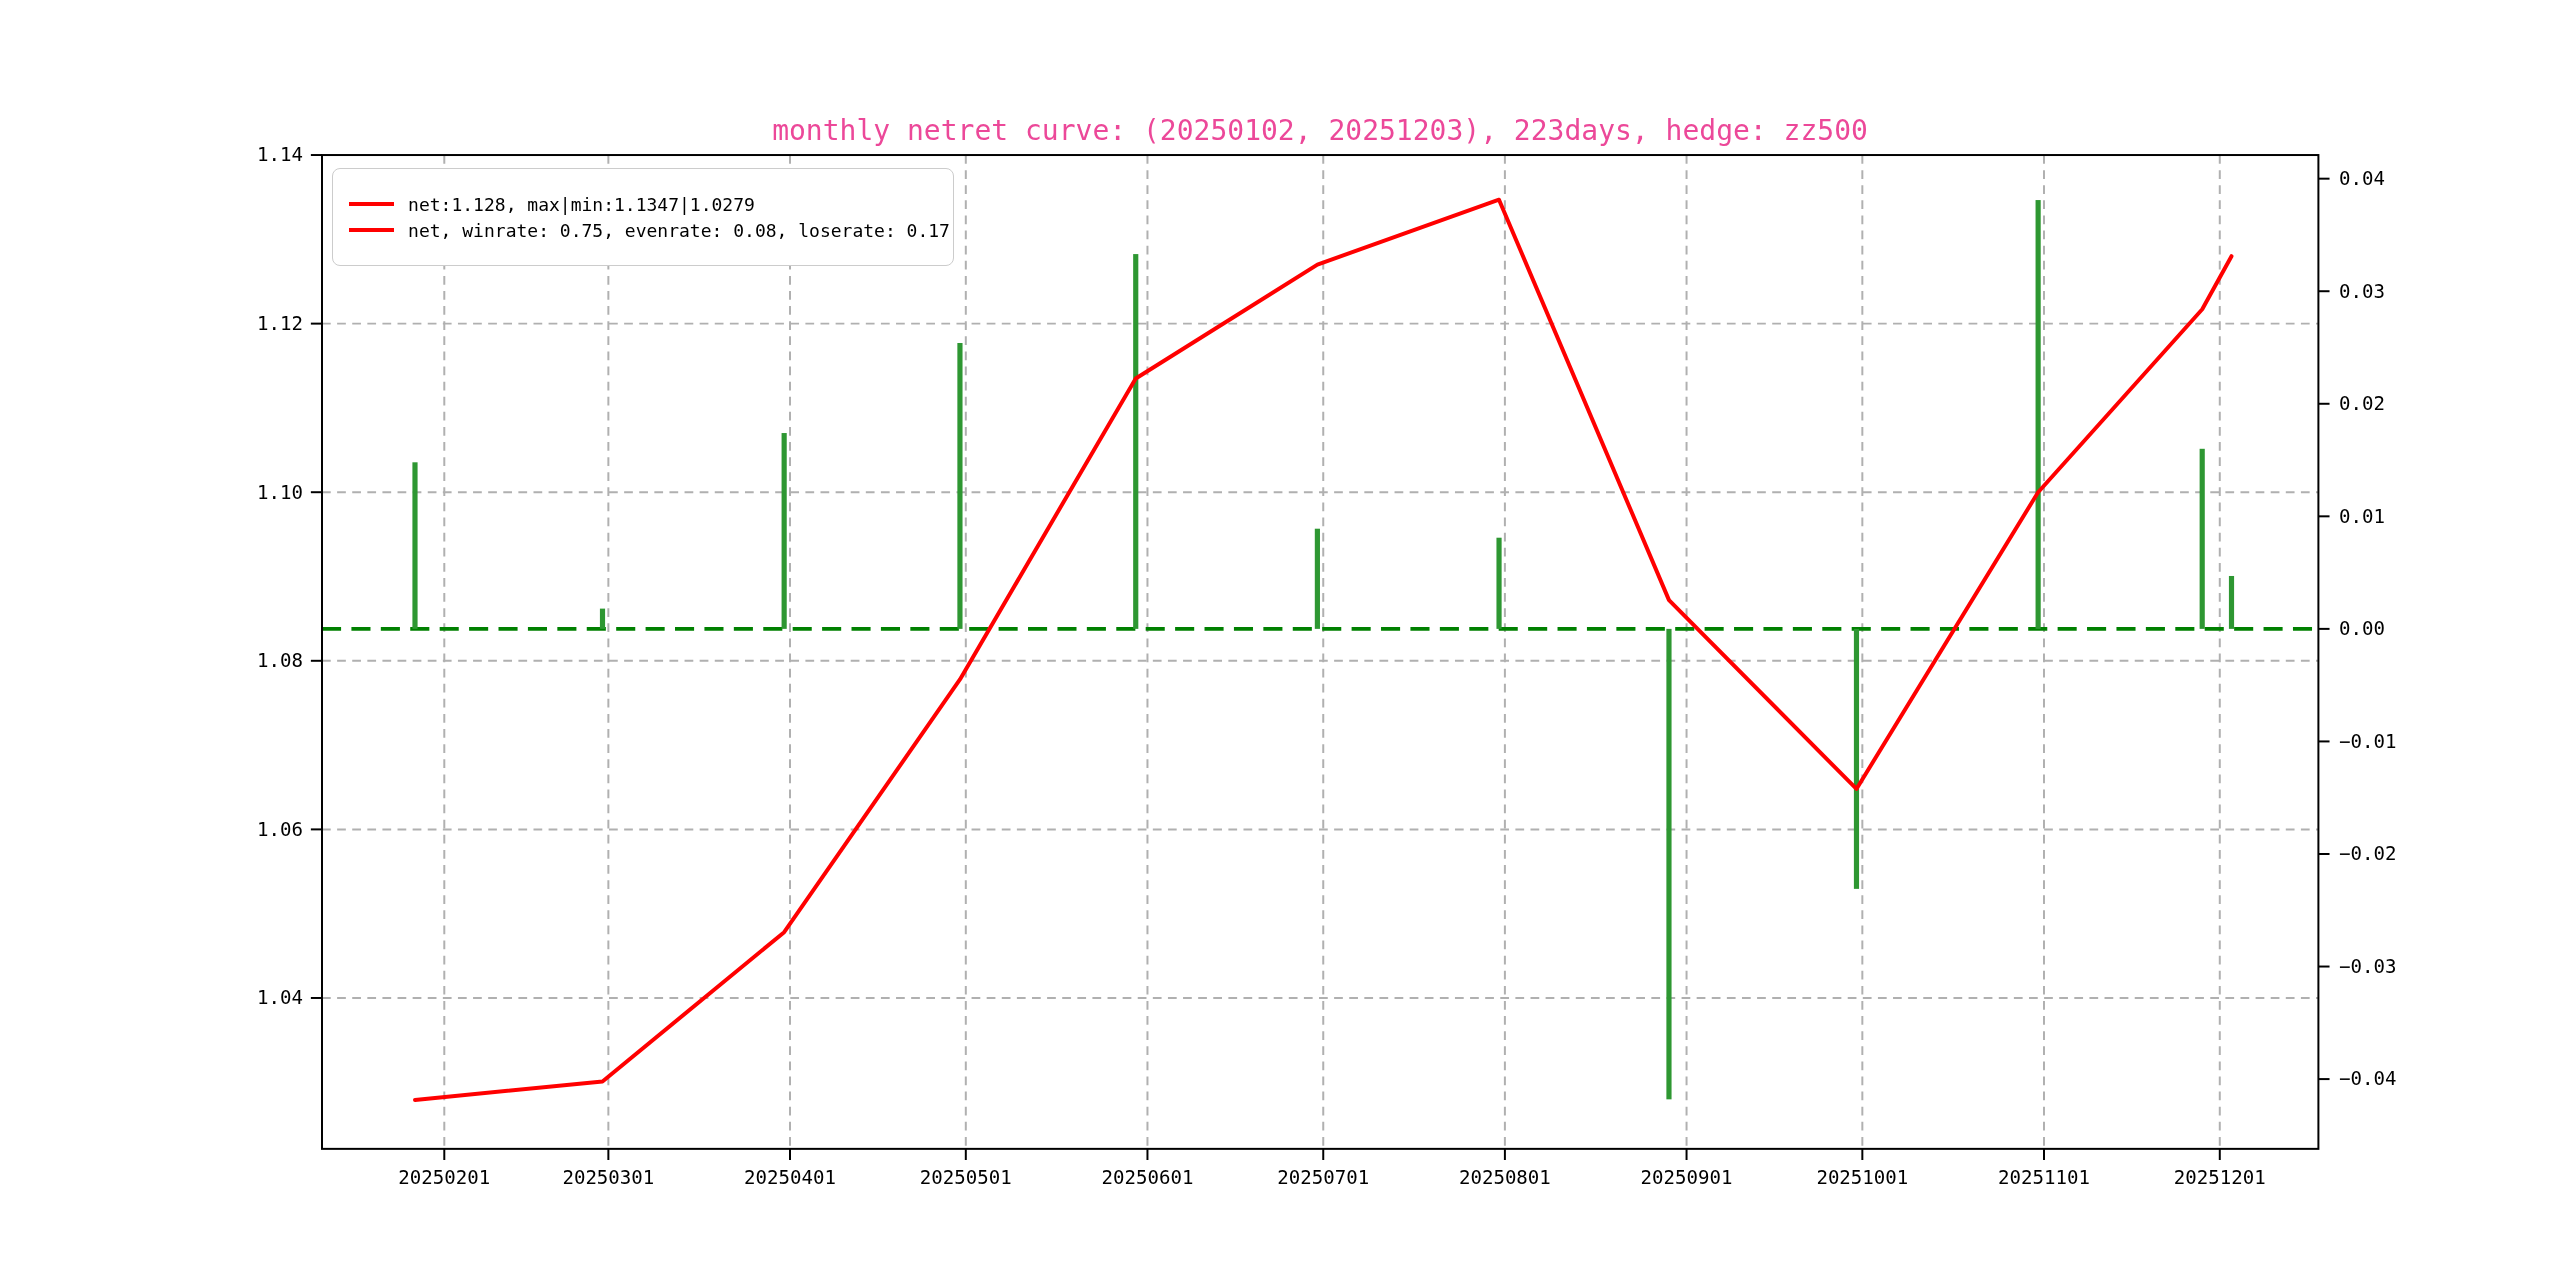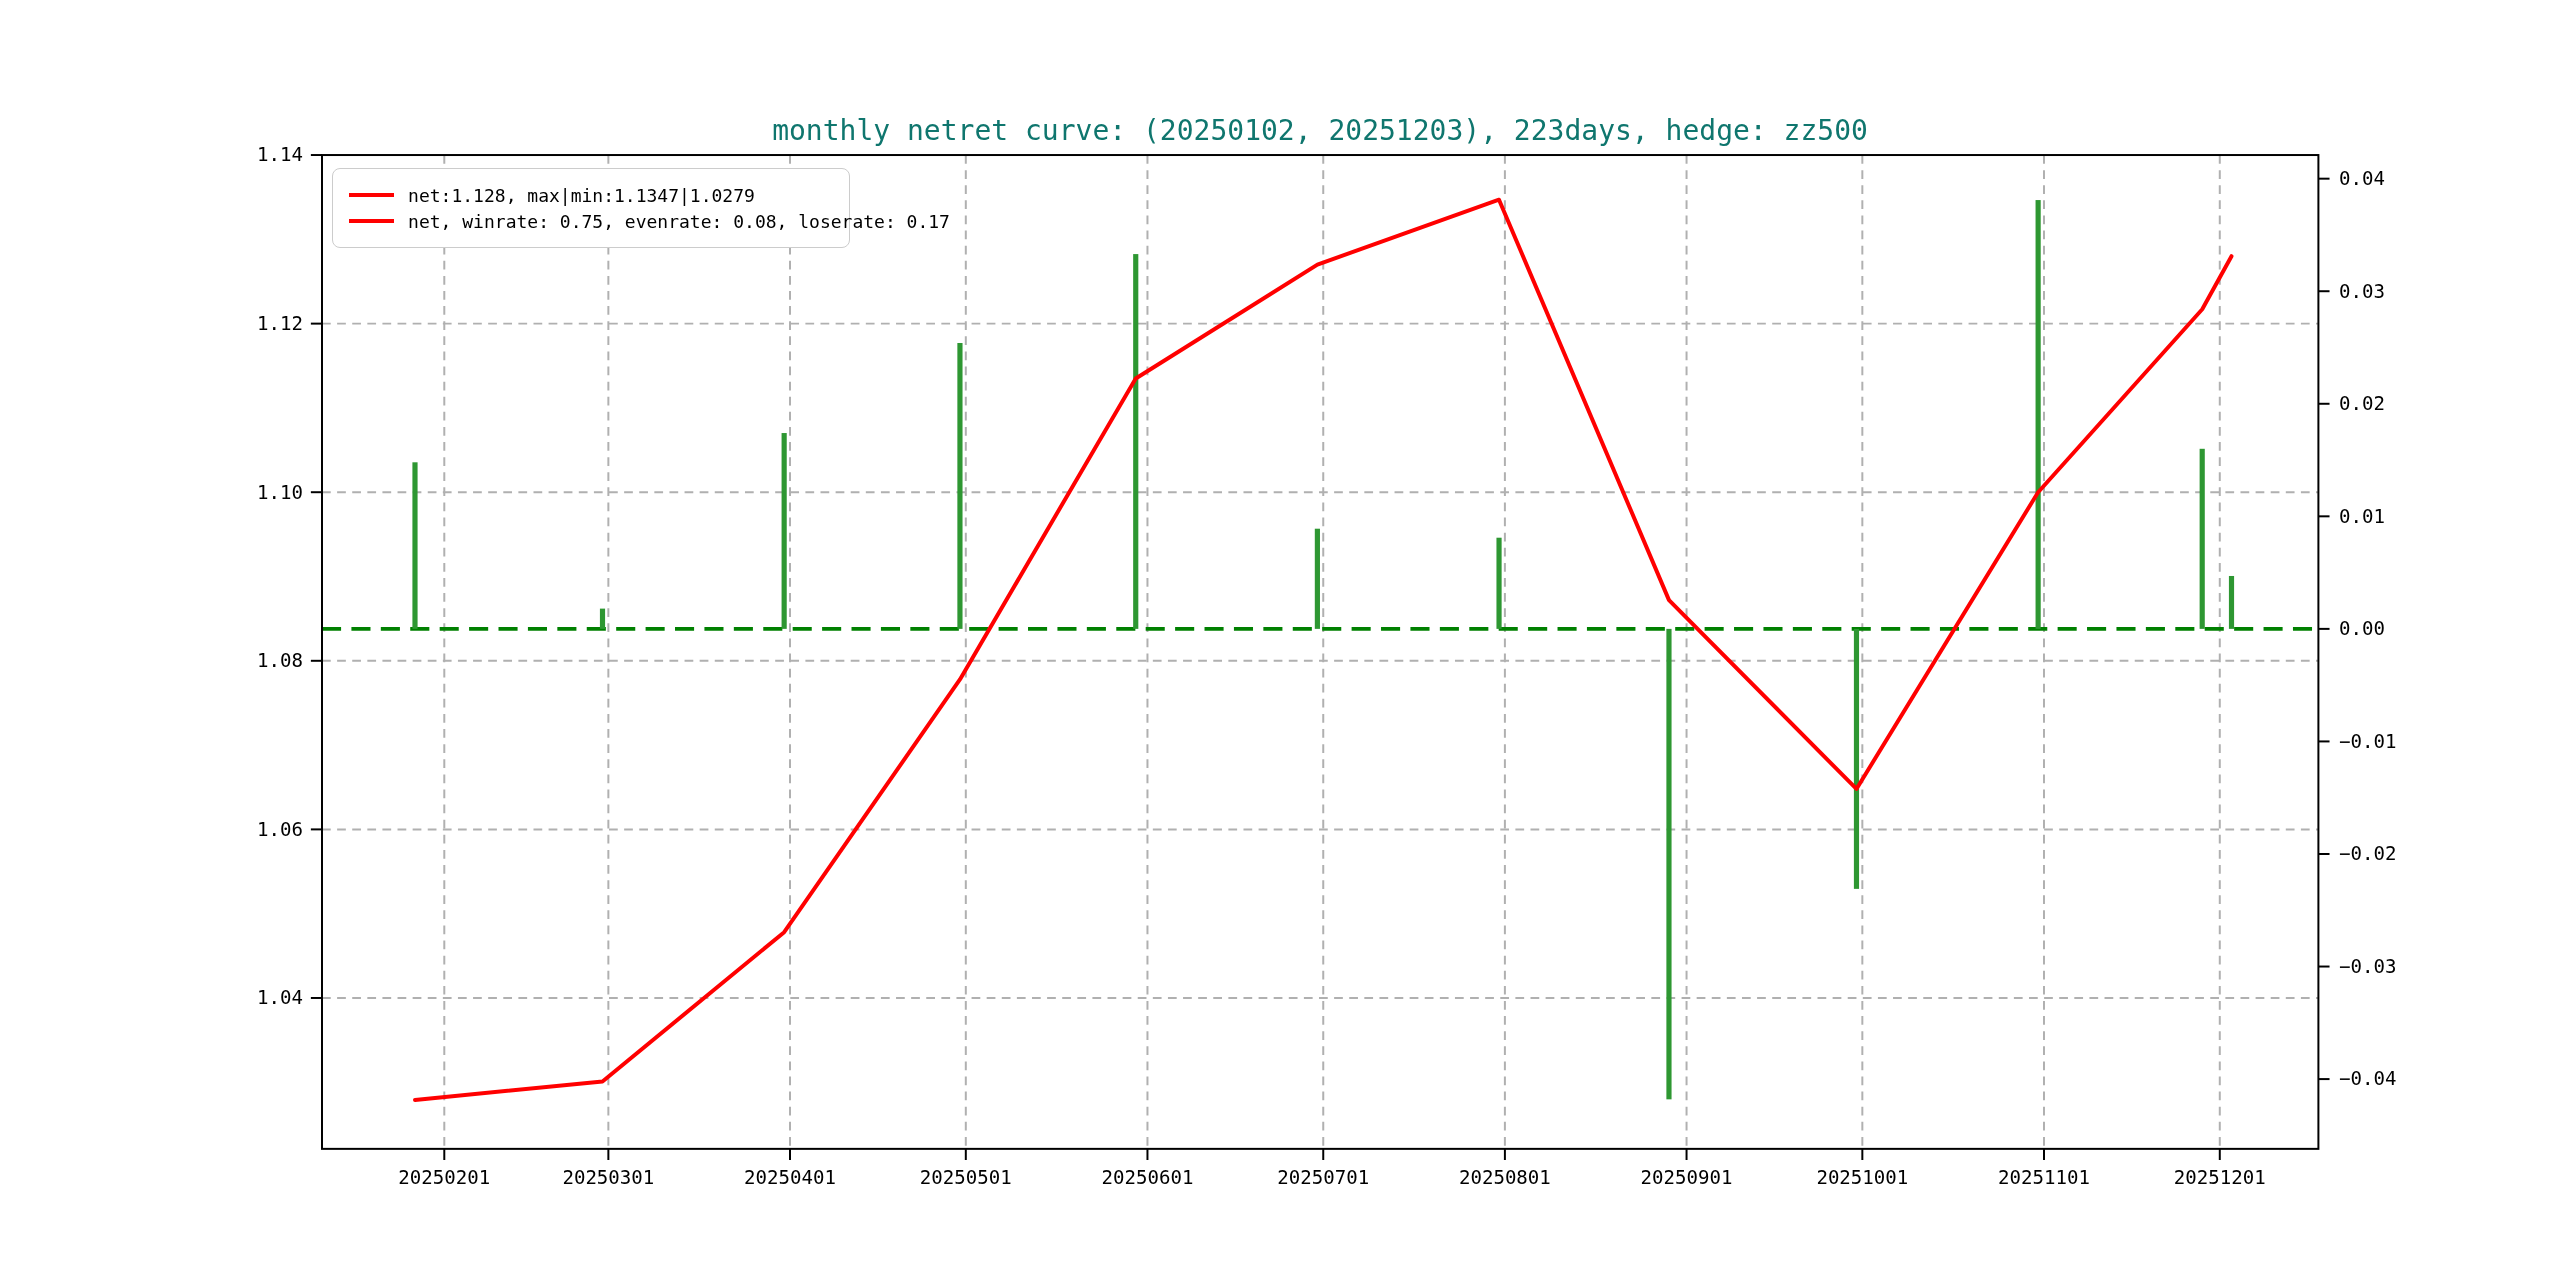--- a/index.html
+++ b/index.html
@@ -1,26 +1,26 @@
 <!DOCTYPE html>
 <html style="font-size:12.7px"><head>
 <meta charset="utf-8">
 <style>
   html,body{margin:0;padding:0;background:#ffffff;}
   body{width:2576px;height:1288px;position:relative;font-family:"DejaVu Sans Mono",monospace;}
   #figure{position:absolute;inset:0;background:#ffffff;}
   #chart-svg{position:absolute;left:0;top:0;}
   #chart-title{
     position:absolute;left:322px;top:114px;width:1996px;
-    text-align:center;font-size:28px;color:#0f766e;white-space:pre;
+    text-align:center;font-size:28px;color:#ec4899;white-space:pre;
   }
   #legend-box{
-    position:absolute;left:332px;top:168px;width:518px;
+    position:absolute;left:332px;top:168px;width:622px;
     background:#ffffff;border:1.6px solid #cccccc;border-radius:8px;
-    padding:13px 11px;box-sizing:border-box;z-index:5;
+    padding:22px 11px;box-sizing:border-box;z-index:5;
   }
   .legend-row{display:flex;align-items:center;height:26px;}
   .legend-swatch{display:inline-block;width:45px;height:4px;background:#ff0000;margin:0 14.3px 0 4.8px;flex:0 0 auto;}
   .legend-label{font-size:18px;color:#000;white-space:pre;}
 </style>
 </head>
 <body>
 
 <div id="figure">
   <svg id="chart-svg" width="2576" height="1288" viewBox="0 0 3240 1620">

